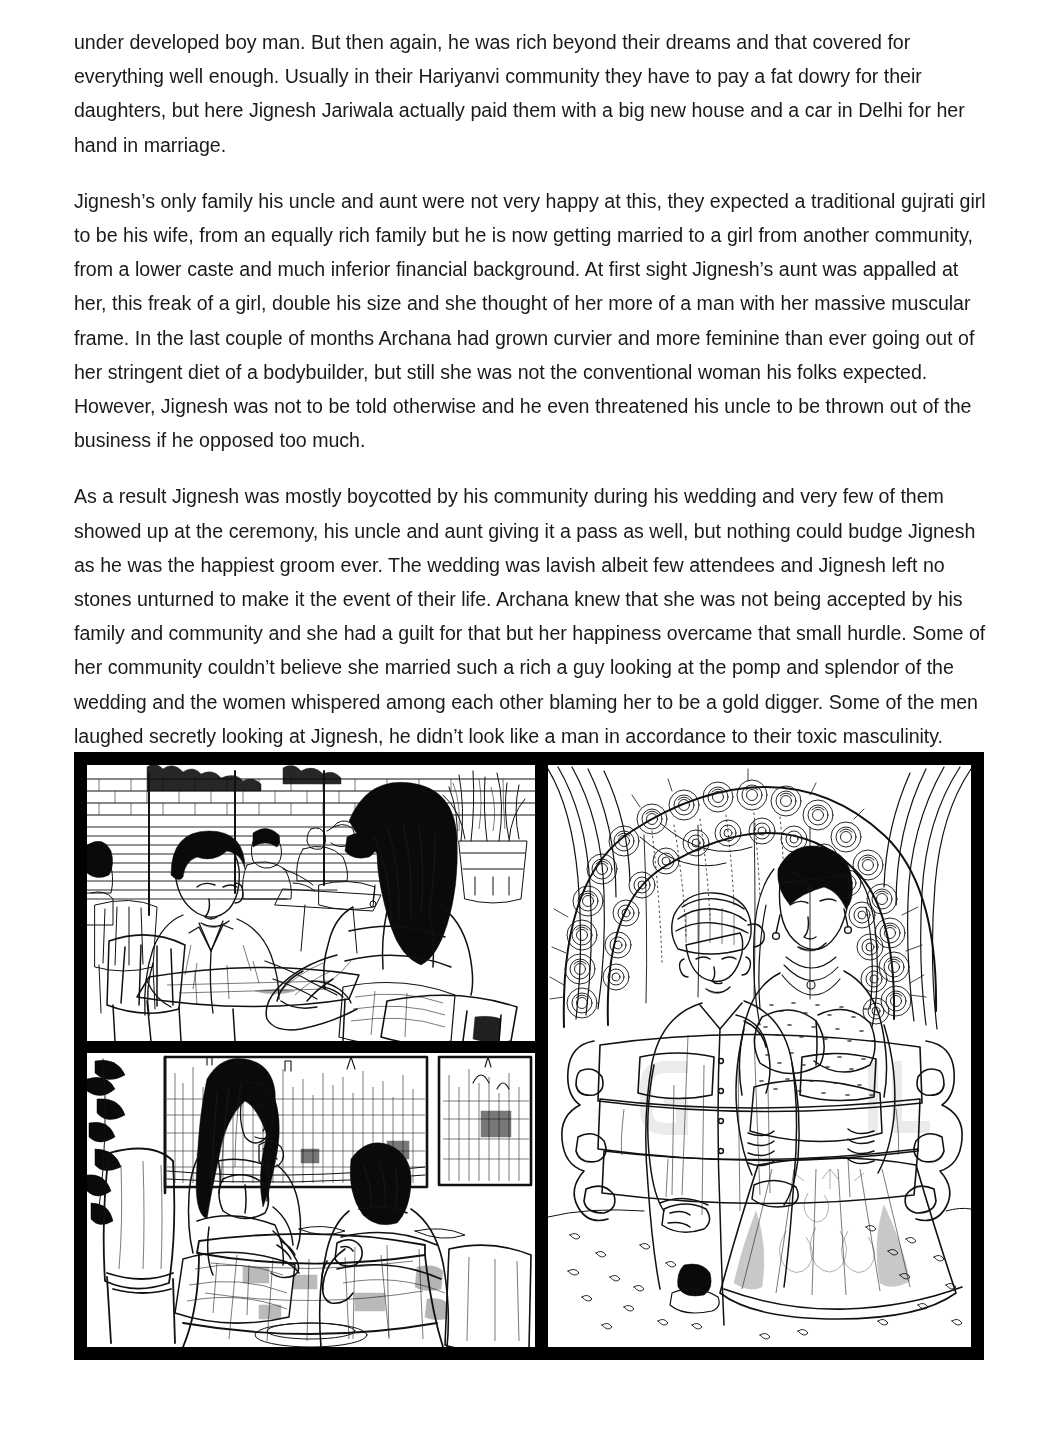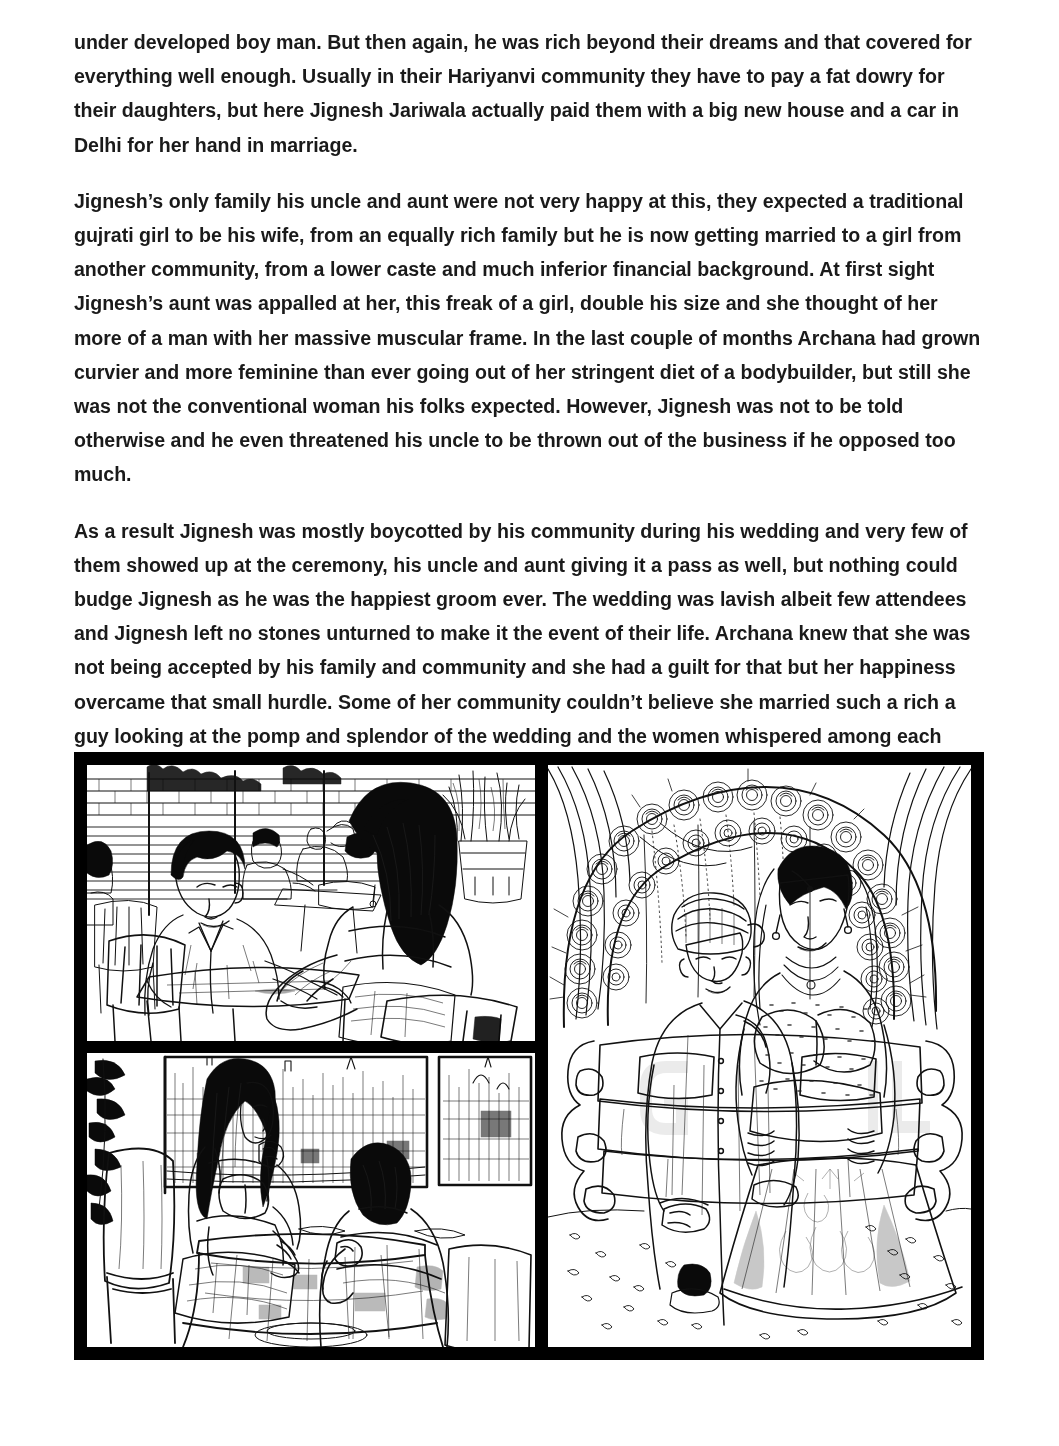--- a/index.html
+++ b/index.html
@@ -22,21 +22,21 @@
     left:74px; top:25px;
     width:912px;
   }
   .para{
     margin:0 0 22px 0;
     font-size:19.6px;
     line-height:34.2px;
     color:#1a1a1a;
     letter-spacing:-0.05px;
     text-align:left;
-    font-weight:700;
+    font-weight:400;
     word-spacing:0.2px;
   }
   .para:last-child{margin-bottom:0;}
 
   
   .comic{
     position:absolute;
     left:74px; top:752px;
     width:910px; height:608px;
     background:#000;

